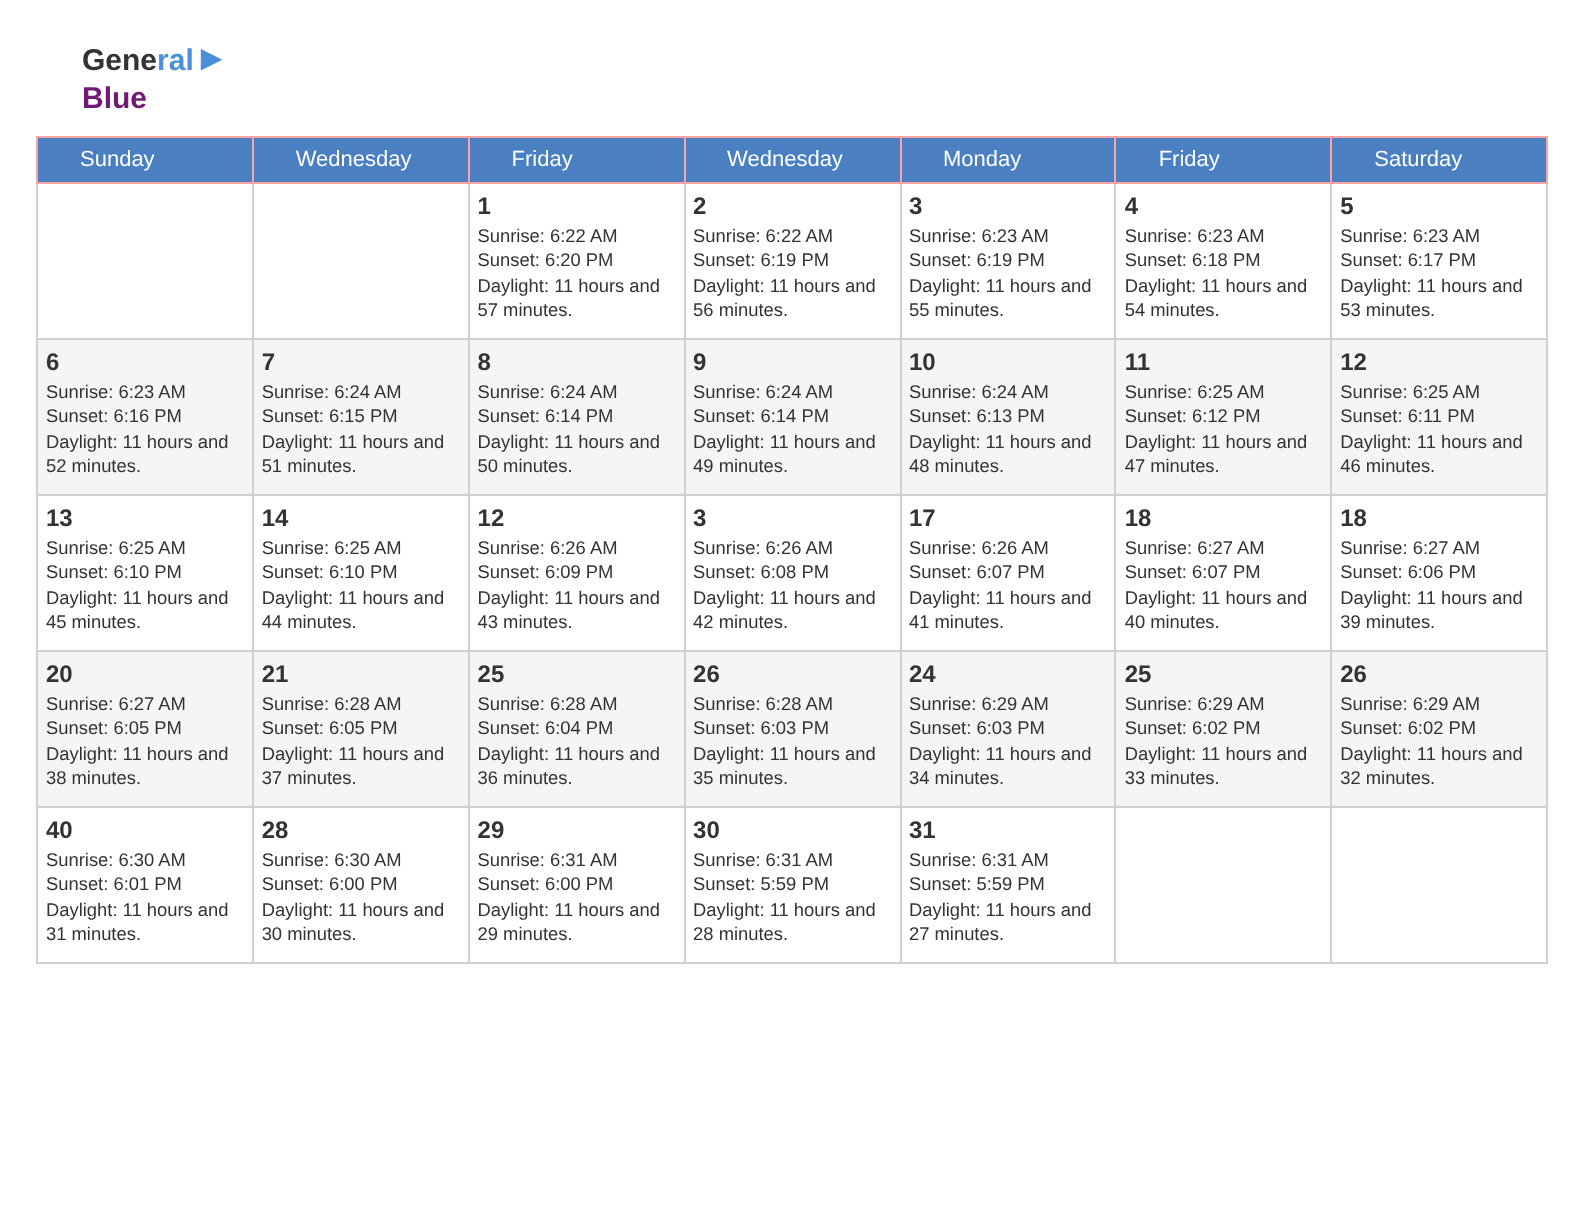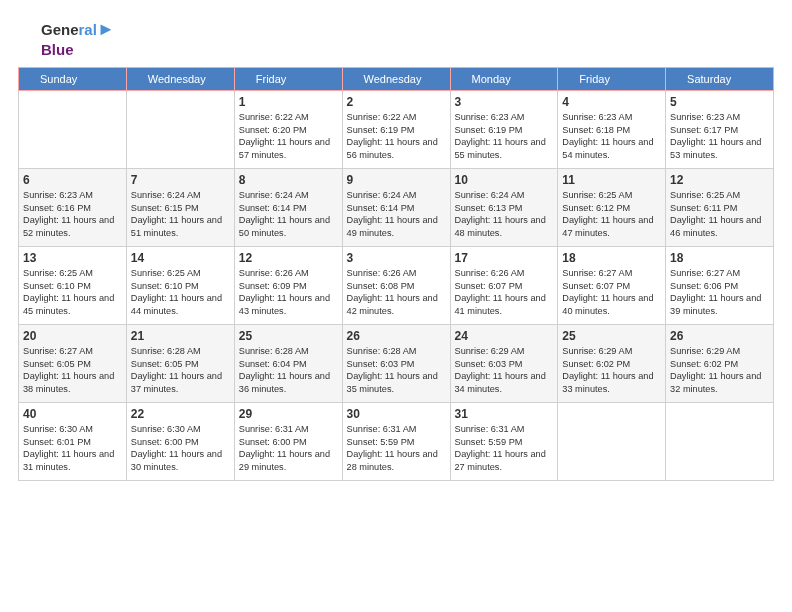--- a/index.html
+++ b/index.html
@@ -278,21 +278,21 @@
           </td>
         </tr>
         <tr>
           <td>
             <span class="day-number">40</span>
             <div class="day-info" style="white-space: pre-line;">Sunrise: 6:30 AM
 Sunset: 6:01 PM
 Daylight: 11 hours and 31 minutes.</div>
           </td>
           <td>
-            <span class="day-number">22</span>
+            <span class="day-number">28</span>
             <div class="day-info" style="white-space: pre-line;">Sunrise: 6:30 AM
 Sunset: 6:00 PM
 Daylight: 11 hours and 30 minutes.</div>
           </td>
           <td>
             <span class="day-number">29</span>
             <div class="day-info" style="white-space: pre-line;">Sunrise: 6:31 AM
 Sunset: 6:00 PM
 Daylight: 11 hours and 29 minutes.</div>
           </td>

